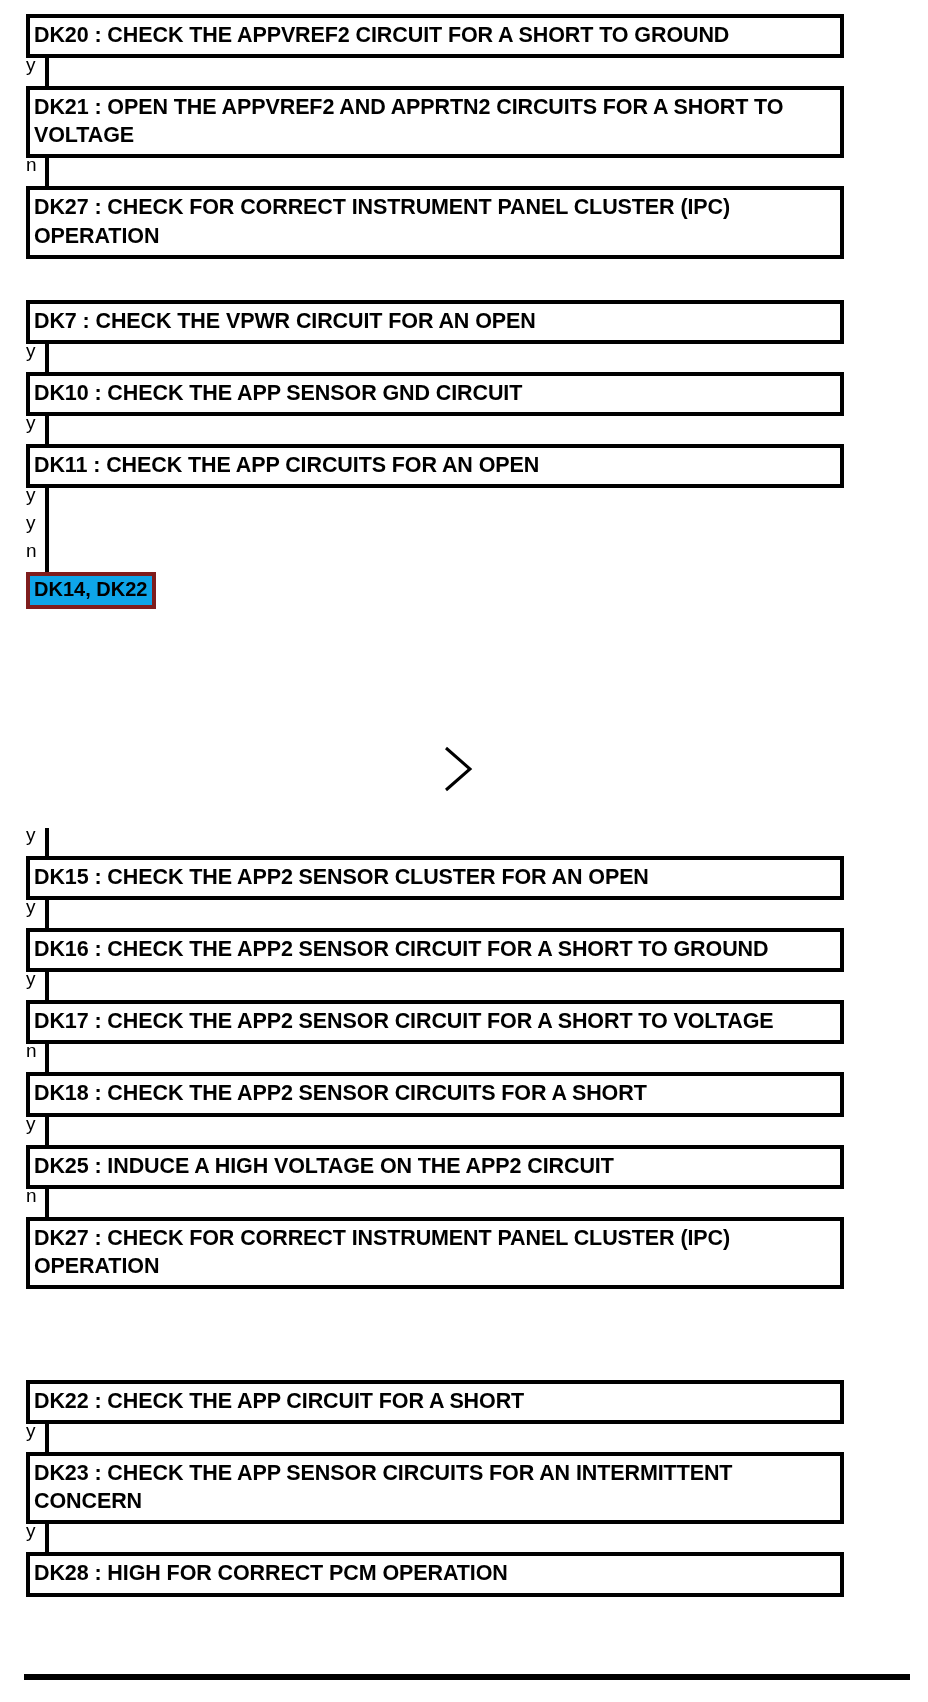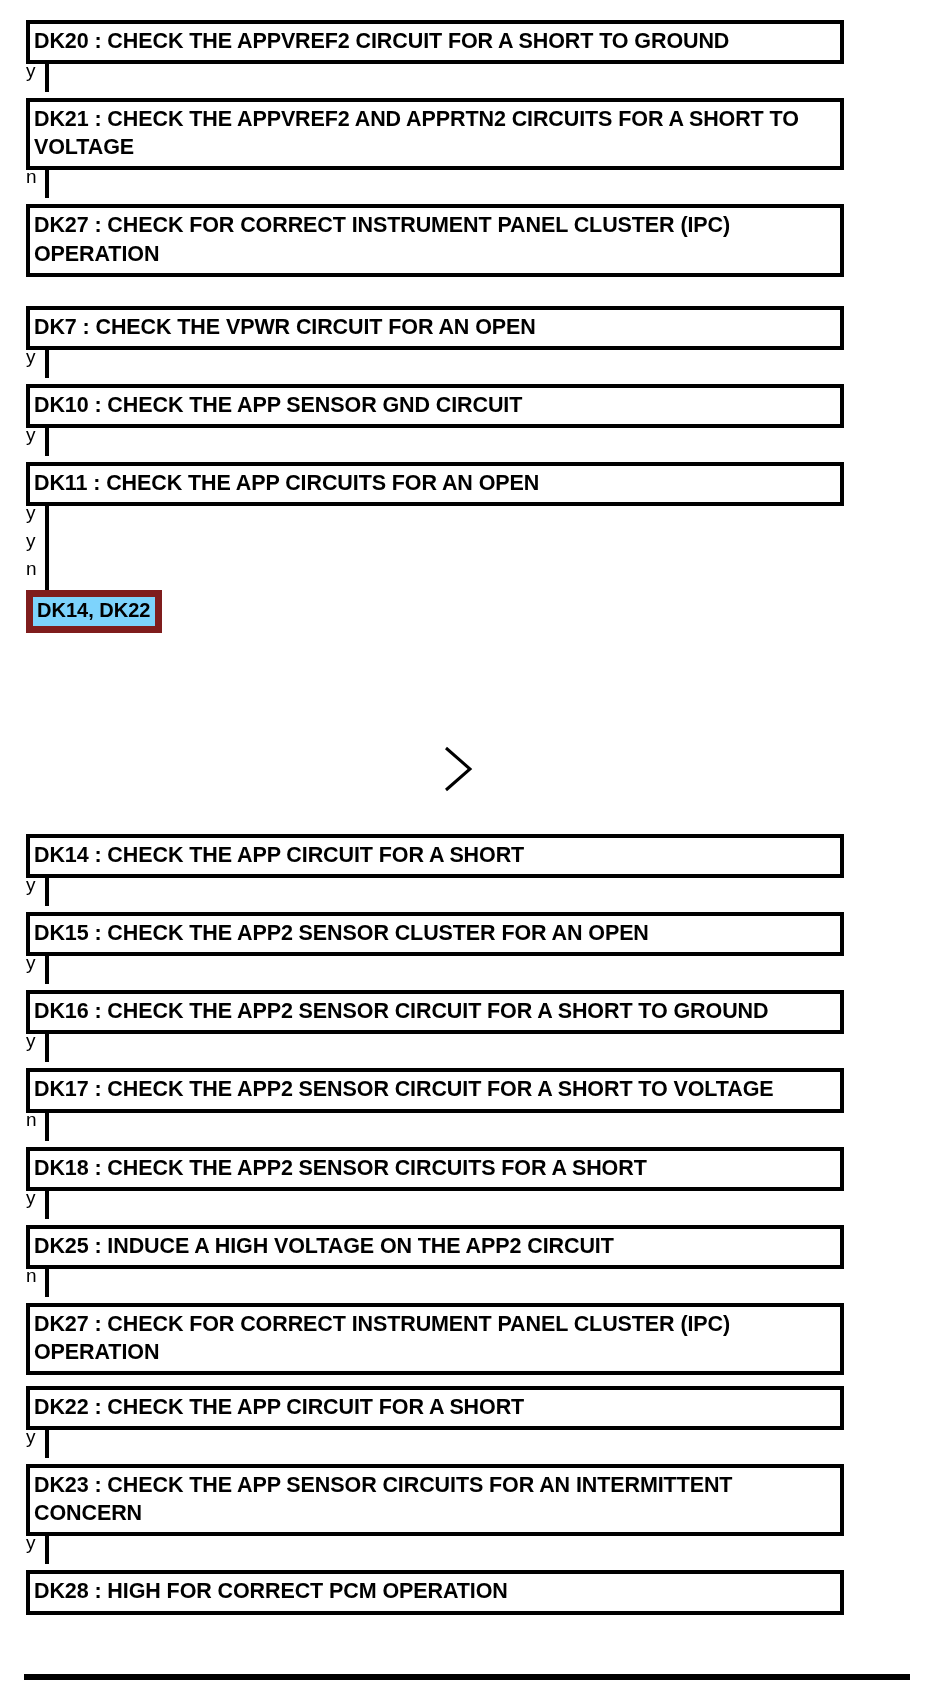--- a/index.html
+++ b/index.html
@@ -36,21 +36,20 @@
     background: #ffffff;
     width: 818px;
     padding: 3px 0 5px 4px;
     font-size: 21.5px;
     font-weight: bold;
     line-height: 1.31;
     letter-spacing: -0.1px;
     color: #000000;
     font-family: "Liberation Sans", sans-serif;
     text-transform: none;
-    margin-top: 6px;
   }
   .step.two-line { }
 
   
   .connector {
     position: relative;
     height: 28px;
     width: 818px;
   }
   .connector .stem {
@@ -69,22 +68,22 @@
     font-weight: normal;
     line-height: 1;
     color: #000000;
     font-family: "Liberation Sans", sans-serif;
   }
 
   
   .ref-box {
     box-sizing: border-box;
     display: inline-block;
-    border: 7px solid #7f1d1d;
-    background: #7dd3fc;
+    border: 4px solid #7f1d1d;
+    background: #0ea5e9;
     padding: 1px 5px 3px 4px;
     font-size: 20px;
     font-weight: bold;
     line-height: 1.25;
     color: #000000;
     font-family: "Liberation Sans", sans-serif;
   }
 
   
   .chevron {
@@ -109,21 +108,21 @@
 <body>
 
 <div id="canvas">
 
   <div class="group" id="group-1" style="top:14px;">
     <div class="step two-line">DK20 : CHECK THE APPVREF2 CIRCUIT FOR A SHORT TO GROUND</div>
     <div class="connector">
       <span class="branch-label">y</span>
       <span class="stem"></span>
     </div>
-    <div class="step two-line">DK21 : CHECK THE APPVREF2 AND APPRTN2 CIRCUITS FOR A SHORT TO VOLTAGE</div>
+    <div class="step two-line">DK21 : OPEN THE APPVREF2 AND APPRTN2 CIRCUITS FOR A SHORT TO VOLTAGE</div>
     <div class="connector">
       <span class="branch-label">n</span>
       <span class="stem"></span>
     </div>
     <div class="step two-line">DK27 : CHECK FOR CORRECT INSTRUMENT PANEL CLUSTER (IPC) OPERATION</div>
   </div>
 
   <div class="group" id="group-2" style="top:300px;">
     <div class="step">DK7 : CHECK THE VPWR CIRCUIT FOR AN OPEN</div>
     <div class="connector">
@@ -153,21 +152,20 @@
     </div>
   </div>
 
   <div class="chevron">
     <svg width="40" height="50" viewBox="0 0 40 50" xmlns="http://www.w3.org/2000/svg">
       <polyline points="8,4 32,25 8,46" fill="none" stroke="#000000" stroke-width="3"></polyline>
     </svg>
   </div>
 
   <div class="group" id="group-3" style="top:828px;">
-    <div class="step">DK14 : CHECK THE APP CIRCUIT FOR A SHORT</div>
     <div class="connector">
       <span class="branch-label">y</span>
       <span class="stem"></span>
     </div>
     <div class="step">DK15 : CHECK THE APP2 SENSOR CLUSTER FOR AN OPEN</div>
     <div class="connector">
       <span class="branch-label">y</span>
       <span class="stem"></span>
     </div>
     <div class="step two-line">DK16 : CHECK THE APP2 SENSOR CIRCUIT FOR A SHORT TO GROUND</div>

